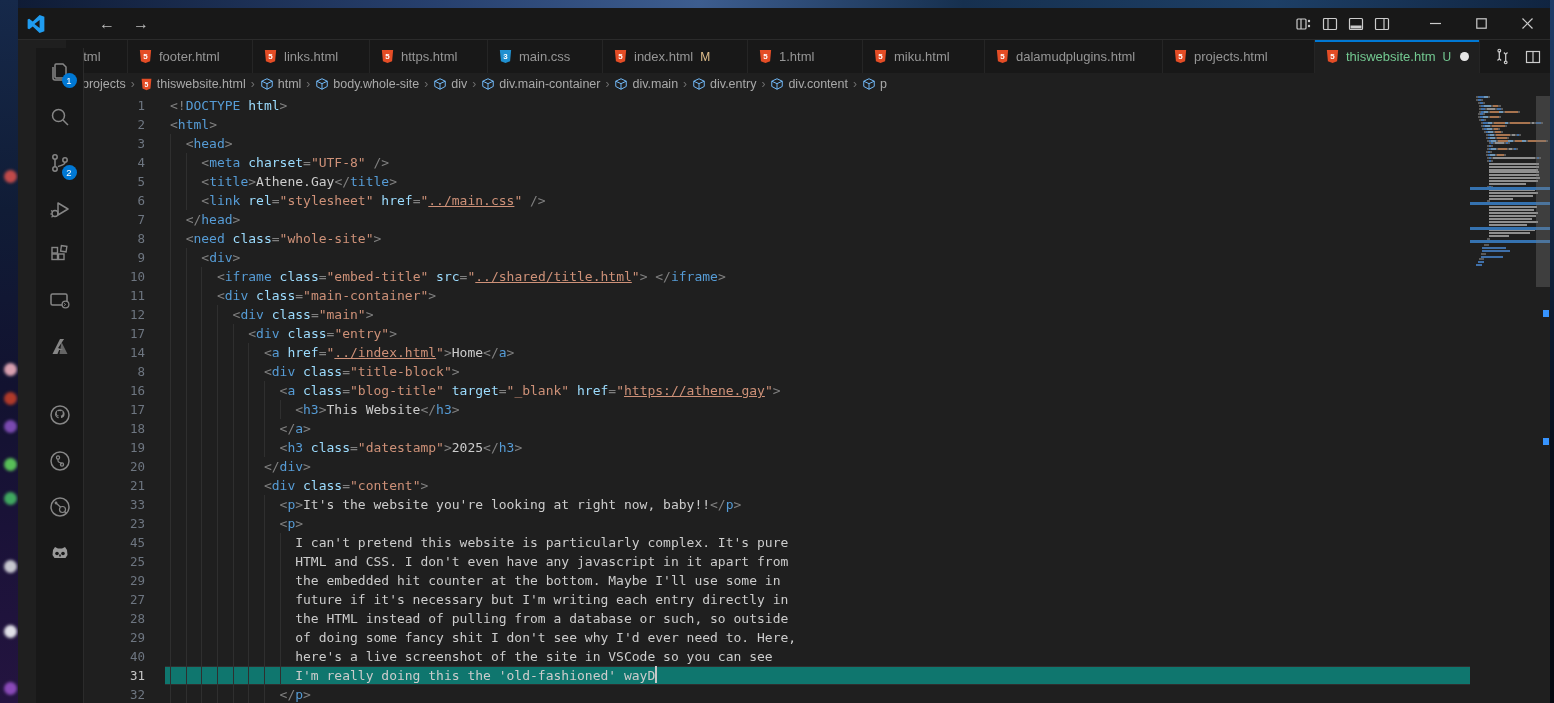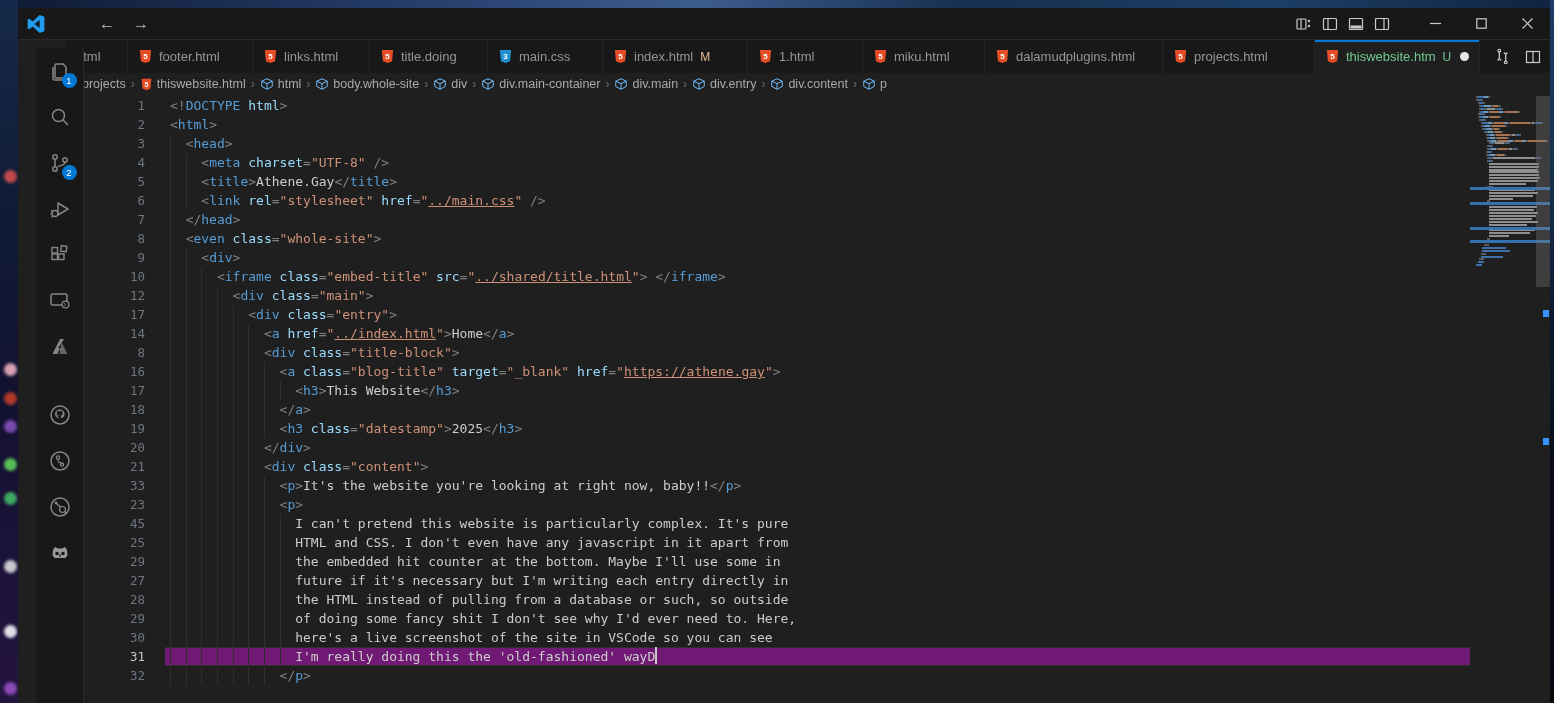--- a/index.html
+++ b/index.html
@@ -49,21 +49,21 @@
   .crumb { display:flex; align-items:center; gap:4px; cursor:default; }
   .crumb-sep { margin:0 5px; color:#6e6e6e; font-size:12px; }
 
   
   .editor { position:relative; flex:1; background:#1f1f1f; overflow:hidden; }
   .code-area { position:absolute; left:0; top:1px; width:1404px; }
   .code-row { display:flex; height:19px; line-height:19px; font-family:"DejaVu Sans Mono", monospace; font-size:13px; }
   .ln { width:79px; text-align:right; color:#6e7681; flex:none; font-size:12.5px; }
   .ln.cur { color:#c6c6c6; }
   .codewrap { flex:1; position:relative; margin-left:25px; }
-  .codewrap.cur { background:#701a75; box-shadow:inset 0 1px 0 #2e2e2e, inset 0 -1px 0 #2e2e2e; margin-left:20px; padding-left:5px; }
+  .codewrap.cur { background:#0f766e; box-shadow:inset 0 1px 0 #2e2e2e, inset 0 -1px 0 #2e2e2e; margin-left:20px; padding-left:5px; }
   .code-text { position:relative; white-space:pre; display:block; height:19px; }
   .guide { position:absolute; top:0; bottom:0; width:1px; background:#2f2f2f; }
   .tk-k { color:#569cd6; } .tk-p { color:#808080; } .tk-a { color:#9cdcfe; }
   .tk-s { color:#ce9178; } .tk-l { color:#ce9178; text-decoration:underline; }
   .tk-t { color:#cccccc; }
   .cursor { display:inline-block; width:2px; height:17px; background:#c8c8c8; vertical-align:text-bottom; }
 
   
   .minimap { position:absolute; left:1404px; top:1px; width:114px; bottom:0; }
   .mm-row { position:absolute; height:2px; display:flex; }
@@ -255,21 +255,21 @@
             <path d="M2 1h12l-1.1 12L8 15l-4.9-2z" fill="#e44d26"></path>
             <text x="8" y="10.5" font-size="8.5" font-family="Liberation Sans, sans-serif" font-weight="bold" fill="#fff" text-anchor="middle">5</text>
           </svg>
           <span style="overflow:hidden;white-space:nowrap">links.html</span>
         </div>
         <div class="tab" style="width: 118px;">
           <svg class="ticon" width="15" height="15" viewBox="0 0 16 16">
             <path d="M2 1h12l-1.1 12L8 15l-4.9-2z" fill="#e44d26"></path>
             <text x="8" y="10.5" font-size="8.5" font-family="Liberation Sans, sans-serif" font-weight="bold" fill="#fff" text-anchor="middle">5</text>
           </svg>
-          <span style="overflow:hidden;white-space:nowrap">title.doing</span>
+          <span style="overflow:hidden;white-space:nowrap">https.html</span>
         </div>
         <div class="tab" style="width: 115px;">
           <svg class="ticon" width="15" height="15" viewBox="0 0 16 16">
             <path d="M2 1h12l-1.1 12L8 15l-4.9-2z" fill="#2090d0"></path>
             <text x="8" y="10.5" font-size="8.5" font-family="Liberation Sans, sans-serif" font-weight="bold" fill="#fff" text-anchor="middle">3</text>
           </svg>
           <span style="overflow:hidden;white-space:nowrap">main.css</span>
         </div>
         <div class="tab" style="width: 145px;">
           <svg class="ticon" width="15" height="15" viewBox="0 0 16 16">
@@ -438,36 +438,42 @@
           </div>
           <div class="code-row">
             <span class="ln">7</span>
             <div class="codewrap">
               <span class="code-text" style="padding-left: 2ch;"><span class="guide" style="left: 0ch;"></span><span class="tk-p">&lt;/</span><span class="tk-k">head</span><span class="tk-p">&gt;</span></span>
             </div>
           </div>
           <div class="code-row">
             <span class="ln">8</span>
             <div class="codewrap">
-              <span class="code-text" style="padding-left: 2ch;"><span class="guide" style="left: 0ch;"></span><span class="tk-p">&lt;</span><span class="tk-k">even</span><span class="tk-a"> class</span><span class="tk-p">=</span><span class="tk-s">"whole-site"</span><span class="tk-p">&gt;</span></span>
+              <span class="code-text" style="padding-left: 2ch;"><span class="guide" style="left: 0ch;"></span><span class="tk-p">&lt;</span><span class="tk-k">need</span><span class="tk-a"> class</span><span class="tk-p">=</span><span class="tk-s">"whole-site"</span><span class="tk-p">&gt;</span></span>
             </div>
           </div>
           <div class="code-row">
             <span class="ln">9</span>
             <div class="codewrap">
               <span class="code-text" style="padding-left: 4ch;"><span class="guide" style="left: 0ch;"></span><span class="guide" style="left: 2ch;"></span><span class="tk-p">&lt;</span><span class="tk-k">div</span><span class="tk-p">&gt;</span></span>
             </div>
           </div>
           <div class="code-row">
             <span class="ln">10</span>
             <div class="codewrap">
               <span class="code-text" style="padding-left: 6ch;"><span class="guide" style="left: 0ch;"></span><span class="guide" style="left: 2ch;"></span><span class="guide" style="left: 4ch;"></span><span class="tk-p">&lt;</span><span class="tk-k">iframe</span><span class="tk-a"> class</span><span class="tk-p">=</span><span class="tk-s">"embed-title"</span><span class="tk-a"> src</span><span class="tk-p">=</span><span class="tk-s">"</span><span class="tk-l">../shared/title.html</span><span class="tk-s">"</span><span class="tk-p">&gt;</span><span class="tk-t"> </span><span class="tk-p">&lt;/</span><span class="tk-k">iframe</span><span class="tk-p">&gt;</span></span>
             </div>
           </div>
           <div class="code-row">
+            <span class="ln">11</span>
+            <div class="codewrap">
+              <span class="code-text" style="padding-left: 6ch;"><span class="guide" style="left: 0ch;"></span><span class="guide" style="left: 2ch;"></span><span class="guide" style="left: 4ch;"></span><span class="tk-p">&lt;</span><span class="tk-k">div</span><span class="tk-a"> class</span><span class="tk-p">=</span><span class="tk-s">"main-container"</span><span class="tk-p">&gt;</span></span>
+            </div>
+          </div>
+          <div class="code-row">
             <span class="ln">12</span>
             <div class="codewrap">
               <span class="code-text" style="padding-left: 8ch;"><span class="guide" style="left: 0ch;"></span><span class="guide" style="left: 2ch;"></span><span class="guide" style="left: 4ch;"></span><span class="guide" style="left: 6ch;"></span><span class="tk-p">&lt;</span><span class="tk-k">div</span><span class="tk-a"> class</span><span class="tk-p">=</span><span class="tk-s">"main"</span><span class="tk-p">&gt;</span></span>
             </div>
           </div>
           <div class="code-row">
             <span class="ln">17</span>
             <div class="codewrap">
               <span class="code-text" style="padding-left: 10ch;"><span class="guide" style="left: 0ch;"></span><span class="guide" style="left: 2ch;"></span><span class="guide" style="left: 4ch;"></span><span class="guide" style="left: 6ch;"></span><span class="guide" style="left: 8ch;"></span><span class="tk-p">&lt;</span><span class="tk-k">div</span><span class="tk-a"> class</span><span class="tk-p">=</span><span class="tk-s">"entry"</span><span class="tk-p">&gt;</span></span>
             </div>
@@ -562,21 +568,21 @@
               <span class="code-text" style="padding-left: 16ch;"><span class="guide" style="left: 0ch;"></span><span class="guide" style="left: 2ch;"></span><span class="guide" style="left: 4ch;"></span><span class="guide" style="left: 6ch;"></span><span class="guide" style="left: 8ch;"></span><span class="guide" style="left: 10ch;"></span><span class="guide" style="left: 12ch;"></span><span class="guide" style="left: 14ch;"></span><span class="tk-t">the HTML instead of pulling from a database or such, so outside</span></span>
             </div>
           </div>
           <div class="code-row">
             <span class="ln">29</span>
             <div class="codewrap">
               <span class="code-text" style="padding-left: 16ch;"><span class="guide" style="left: 0ch;"></span><span class="guide" style="left: 2ch;"></span><span class="guide" style="left: 4ch;"></span><span class="guide" style="left: 6ch;"></span><span class="guide" style="left: 8ch;"></span><span class="guide" style="left: 10ch;"></span><span class="guide" style="left: 12ch;"></span><span class="guide" style="left: 14ch;"></span><span class="tk-t">of doing some fancy shit I don't see why I'd ever need to. Here,</span></span>
             </div>
           </div>
           <div class="code-row">
-            <span class="ln">30</span>
+            <span class="ln">40</span>
             <div class="codewrap">
               <span class="code-text" style="padding-left: 16ch;"><span class="guide" style="left: 0ch;"></span><span class="guide" style="left: 2ch;"></span><span class="guide" style="left: 4ch;"></span><span class="guide" style="left: 6ch;"></span><span class="guide" style="left: 8ch;"></span><span class="guide" style="left: 10ch;"></span><span class="guide" style="left: 12ch;"></span><span class="guide" style="left: 14ch;"></span><span class="tk-t">here's a live screenshot of the site in VSCode so you can see</span></span>
             </div>
           </div>
           <div class="code-row">
             <span class="ln cur">31</span>
             <div class="codewrap cur">
               <span class="code-text" style="padding-left: 16ch;"><span class="guide" style="left: 0ch;"></span><span class="guide" style="left: 2ch;"></span><span class="guide" style="left: 4ch;"></span><span class="guide" style="left: 6ch;"></span><span class="guide" style="left: 8ch;"></span><span class="guide" style="left: 10ch;"></span><span class="guide" style="left: 12ch;"></span><span class="guide" style="left: 14ch;"></span><span class="tk-t">I'm really doing this the 'old-fashioned' wayD</span><span class="cursor"></span></span>
             </div>
           </div>

